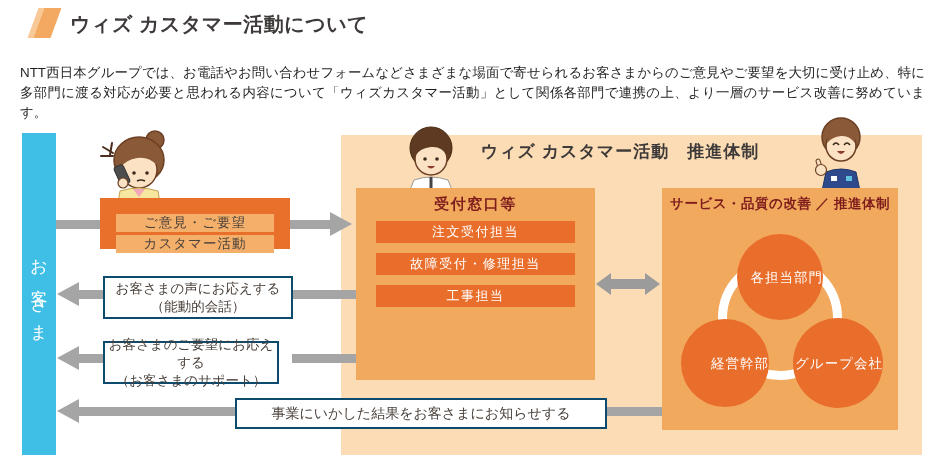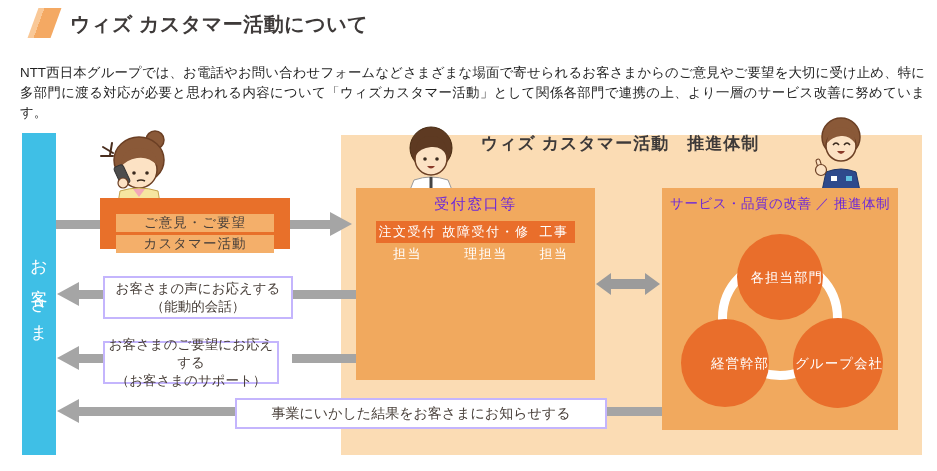--- a/index.html
+++ b/index.html
@@ -12,48 +12,48 @@
     transform:skewX(-20deg);}
   .page-title{position:absolute;left:70px;top:11px;font-size:20px;font-weight:bold;color:#3E3A39;letter-spacing:.5px;white-space:nowrap;}
   .intro{position:absolute;left:20px;top:63px;width:905px;font-size:13.4px;line-height:20px;color:#1F1F1F;text-align:justify;}
 
   
   .customer-bar{position:absolute;left:22px;top:133px;width:34px;height:322px;background:#3FBFE6;display:flex;align-items:center;justify-content:center;}
   .customer-bar span{writing-mode:vertical-rl;text-orientation:upright;color:#fff;font-size:17px;letter-spacing:9px;font-weight:500;}
 
   
   .light-panel{position:absolute;left:341px;top:135px;width:581px;height:320px;background:#FBDCB4;}
-  .diagram-title{position:absolute;left:450px;top:132px;width:340px;text-align:center;font-size:17px;font-weight:bold;color:#3E3A39;letter-spacing:1px;white-space:nowrap;}
+  .diagram-title{position:absolute;left:450px;top:140px;width:340px;text-align:center;font-size:17px;font-weight:bold;color:#3E3A39;letter-spacing:1px;white-space:nowrap;}
   .mid-panel{position:absolute;left:356px;top:188px;width:239px;height:192px;background:#F1A95E;}
   .right-panel{position:absolute;left:662px;top:188px;width:236px;height:242px;background:#F1A95E;}
-  .panel-title{text-align:center;font-weight:normal;color:#6d28d9;}
+  .panel-title{text-align:center;font-weight:bold;color:#7f1d1d;}
   .mid-panel .panel-title{margin-top:7px;font-size:15px;letter-spacing:1.5px;}
   .right-panel .panel-title{margin-top:7px;font-size:13.5px;letter-spacing:.5px;white-space:nowrap;}
-  .bars{position:absolute;left:20px;right:20px;top:33px;display:flex;}
+  .bars{position:absolute;left:20px;right:20px;top:33px;display:flex;flex-direction:column;gap:10px;}
   .bar{height:22px;line-height:22px;background:#E96E2B;color:#fff;font-size:13px;text-align:center;letter-spacing:1.5px;}
 
   .ring{position:absolute;left:56px;top:68px;width:124px;height:124px;border:9px solid #fff;border-radius:50%;box-sizing:border-box;}
   .circle{position:absolute;border-radius:50%;background:#E96E2B;color:#fff;display:flex;flex-direction:row;align-items:center;justify-content:flex-end;font-size:13.5px;line-height:17px;letter-spacing:1px;text-align:center;}
   .c1{left:75px;top:46px;width:86px;height:86px;}
   .c2{left:19px;top:131px;width:88px;height:88px;}
   .c3{left:131px;top:130px;width:90px;height:90px;}
 
   
   .abody{position:absolute;background:#A5A5A5;}
   .tl,.tr{position:absolute;width:0;height:0;border-top:12px solid transparent;border-bottom:12px solid transparent;}
   .tl{border-right:22px solid #A5A5A5;}
   .tr{border-left:22px solid #A5A5A5;}
   .dtl,.dtr{position:absolute;width:0;height:0;border-top:11px solid transparent;border-bottom:11px solid transparent;}
   .dtl{border-right:15px solid #9B9B9B;}
   .dtr{border-left:15px solid #9B9B9B;}
 
   
   .feedback{position:absolute;left:100px;top:198px;width:190px;height:51px;background:#E8702A;box-sizing:border-box;padding:16px;display:flex;flex-direction:column;gap:3px;}
   .feedback .item{flex:1;background:#F4AF6A;color:#4A413B;font-size:13.5px;letter-spacing:1px;display:flex;align-items:center;justify-content:center;}
-  .wbox{position:absolute;background:#fff;border:2px solid #c4b5fd;box-sizing:border-box;display:flex;flex-direction:column;align-items:center;justify-content:center;color:#4A413B;font-size:13.5px;line-height:18px;text-align:center;}
+  .wbox{position:absolute;background:#fff;border:2px solid #0c4a6e;box-sizing:border-box;display:flex;flex-direction:column;align-items:center;justify-content:center;color:#4A413B;font-size:13.5px;line-height:18px;text-align:center;}
   .rb1{left:103px;top:276px;width:190px;height:43px;}
   .rb2{left:103px;top:341px;width:176px;height:43px;}
   .rb3{left:235px;top:398px;width:372px;height:31px;font-size:14px;font-family:Liberation Serif, serif;}
 
   .illus{position:absolute;}
 </style>
 </head>
 <body>
 
 <div class="stage">

